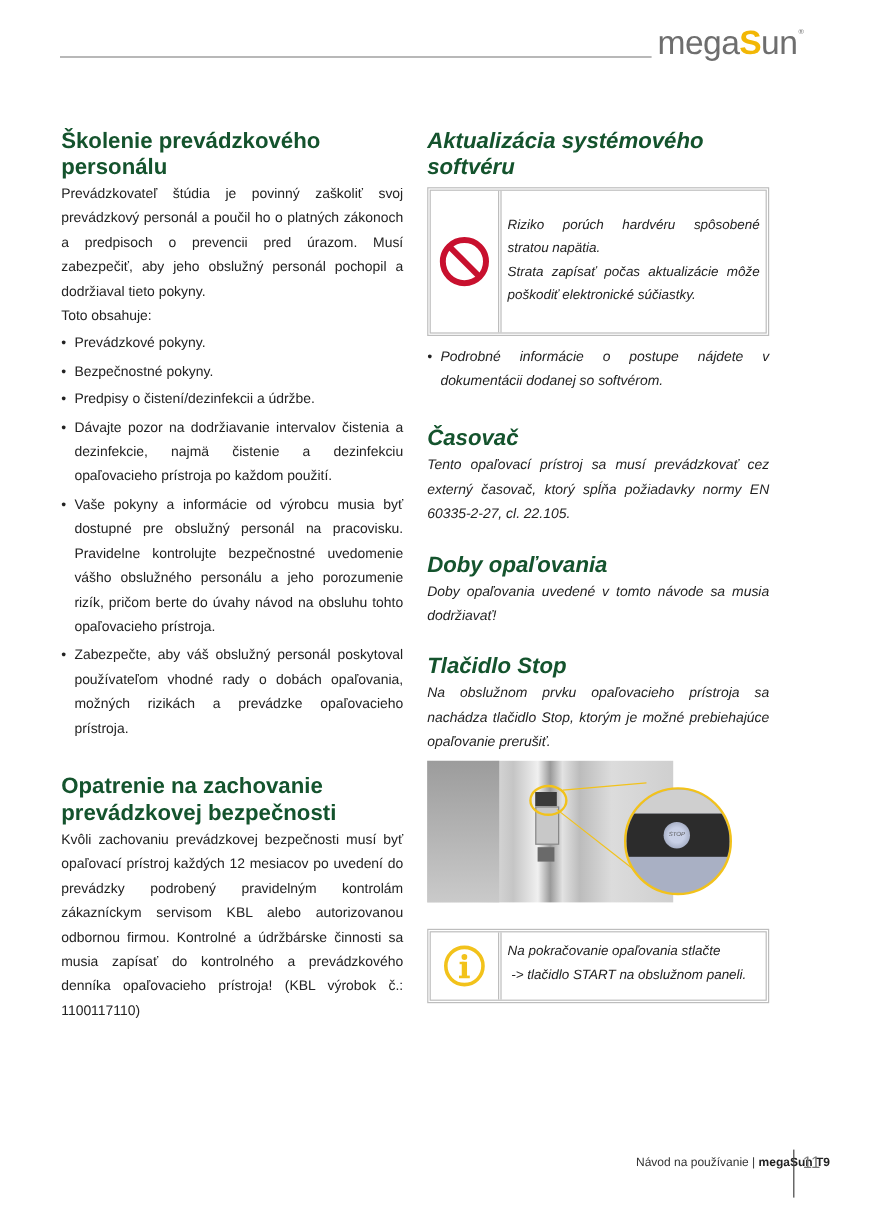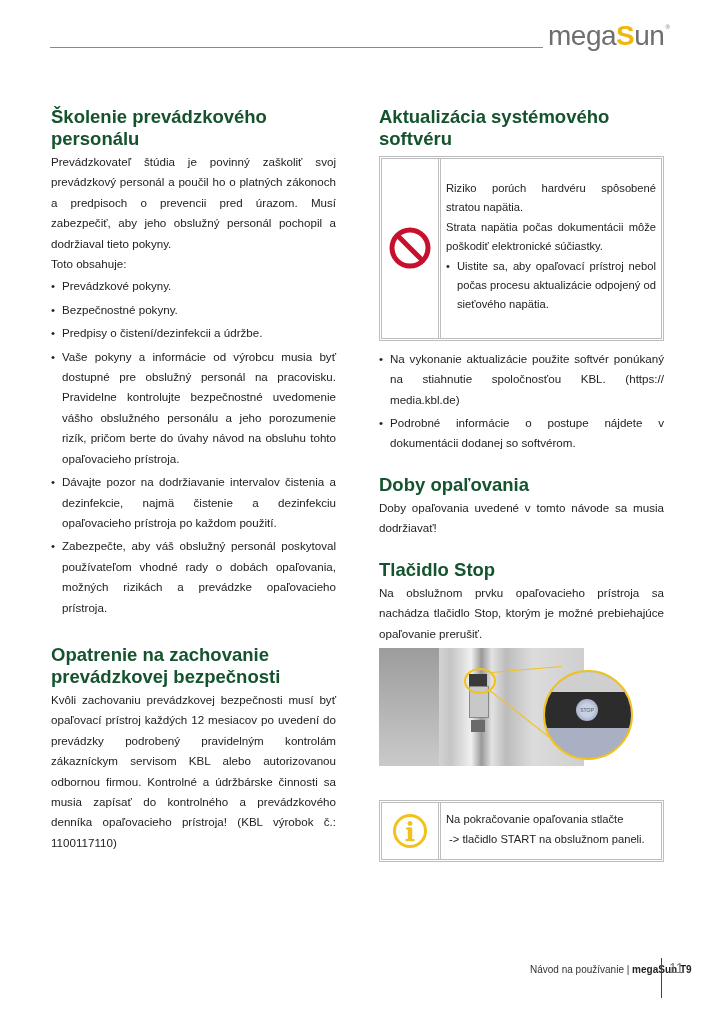--- a/index.html
+++ b/index.html
@@ -12,21 +12,21 @@
   }
   .logo {
     position: absolute; left: 548px; top: 20px; font-size: 28px; letter-spacing: -0.5px;
     color: #6e6e6e; font-family: "Liberation Sans", sans-serif; font-weight: normal;
   }
   .logo .s { color: #f2b705; font-weight: bold; }
   .logo .reg { font-size: 6px; vertical-align: top; position: relative; top: 4px; left: 1px; }
 
   .col { position: absolute; top: 106px; width: 285px; }
   .col-left { left: 51px; }
-  .col-right { left: 379px; }
+  .col-right { left: 356px; font-style: italic; }
 
   h2 {
     color: #14532d; font-size: 18.5px; font-weight: bold; line-height: 22px; margin: 0 0 2px 0;
     font-family: "Liberation Sans", sans-serif;
   }
   p, li {
     font-size: 11.6px; line-height: 20.4px; margin: 0; text-align: justify; color: #222;
   }
   ul { list-style: none; margin: 0; padding: 0; }
   ul li { position: relative; padding-left: 11px; margin-bottom: 3px; }
@@ -60,21 +60,21 @@
   .zoomcircle .black { position: absolute; left: 0; top: 20px; width: 100%; height: 36px; background: #2c2c2c; }
   .zoomcircle .stopbtn {
     position: absolute; left: 31px; top: 27px; width: 22px; height: 22px; border-radius: 50%;
     background: radial-gradient(circle,#c8d0e6 40%,#8a93aa 100%); font-size: 5px; color: #555;
     display: flex; align-items: center; justify-content: center;
   }
   .conn1, .conn2 { position: absolute; height: 1px; background: #f2c21b; transform-origin: left center; }
   .conn1 { left: 113px; top: 24px; width: 70px; transform: rotate(-5deg); }
   .conn2 { left: 108px; top: 40px; width: 80px; transform: rotate(38deg); }
 
-  .info-notice { border: 3px double #bdbdbd; display: flex; margin-top: 34px; }
+  .info-notice { border: 3px double #bdbdbd; display: flex; margin-top: 22px; }
   .info-notice .icon-cell { width: 56px; border-right: 3px double #bdbdbd; display: flex; align-items: center; justify-content: center; padding: 10px 0; }
   .info-notice .text-cell { flex: 1; padding: 6px 5px; }
   .info-notice .text-cell p { font-size: 11.2px; line-height: 20px; text-align: left; }
 
   .footer-text {
     position: absolute; left: 496px; top: 964px; font-size: 10px; color: #333; margin-left: 34px;
   }
   .footer-text b { color: #222; }
   .footer-sep { position: absolute; left: 661px; top: 958px; width: 1px; height: 40px; background: #444; }
   .page-num { position: absolute; left: 669px; top: 960px; font-size: 14px; color: #777; }
@@ -89,22 +89,22 @@
 
 <div class="col col-left">
   <div class="sec">
     <h2>Školenie prevádzkového personálu</h2>
     <p>Prevádzkovateľ štúdia je povinný zaškoliť svoj prevádzkový personál a poučil ho o platných zákonoch a predpisoch o prevencii pred úrazom. Musí zabezpečiť, aby jeho obslužný personál pochopil a dodržiaval tieto pokyny.</p>
     <p style="margin-bottom:2px">Toto obsahuje:</p>
     <ul>
       <li>Prevádzkové pokyny.</li>
       <li>Bezpečnostné pokyny.</li>
       <li>Predpisy o čistení/dezinfekcii a údržbe.</li>
+      <li>Dávajte pozor na dodržiavanie intervalov čistenia a dezinfekcie, najmä čistenie a dezinfekciu opaľovacieho prístroja po každom použití.</li>
       <li>Vaše pokyny a informácie od výrobcu musia byť dostupné pre obslužný personál na pracovisku. Pravidelne kontrolujte bezpečnostné uvedomenie vášho obslužného personálu a jeho porozumenie rizík, pričom berte do úvahy návod na obsluhu tohto opaľovacieho prístroja.</li>
-      <li>Dávajte pozor na dodržiavanie intervalov čistenia a dezinfekcie, najmä čistenie a dezinfekciu opaľovacieho prístroja po každom použití.</li>
       <li>Zabezpečte, aby váš obslužný personál poskytoval používateľom vhodné rady o dobách opaľovania, možných rizikách a prevádzke opaľovacieho prístroja.</li>
     </ul>
   </div>
   <div class="sec" style="margin-top:26px">
     <h2>Opatrenie na zachovanie prevádzkovej bezpečnosti</h2>
     <p>Kvôli zachovaniu prevádzkovej bezpečnosti musí byť opaľovací prístroj každých 12 mesiacov po uvedení do prevádzky podrobený pravidelným kontrolám zákazníckym servisom KBL alebo autorizovanou odbornou firmou. Kontrolné a údržbárske činnosti sa musia zapísať do kontrolného a prevádzkového denníka opaľovacieho prístroja! (KBL výrobok č.: 1100117110)</p>
   </div>
 </div>
 
 <div class="col col-right">
@@ -112,32 +112,32 @@
     <h2>Aktualizácia systémového softvéru</h2>
     <div class="notice">
       <div class="icon-cell">
         <svg width="42" height="42" viewBox="0 0 42 42">
           <circle cx="21" cy="21" r="18" fill="#fff" stroke="#c8102e" stroke-width="5"></circle>
           <line x1="8.5" y1="8.5" x2="33.5" y2="33.5" stroke="#c8102e" stroke-width="5"></line>
         </svg>
       </div>
       <div class="text-cell">
         <p>Riziko porúch hardvéru spôsobené stratou napätia.</p>
-        <p>Strata napätia počas dokumentácii môže poškodiť elektronické súčiastky.</p>
-        <ul>
-            <li>Uistite sa, aby opaľovací prístroj nebol počas procesu aktualizácie odpojený od sieťového napätia.</li>
-          </ul>
+        <p>Strata zapísať počas aktualizácie môže poškodiť elektronické súčiastky.</p>
       </div>
     </div>
     <ul>
-      <li>Na vykonanie aktualizácie použite softvér ponúkaný na stiahnutie spoločnosťou KBL. (https:// media.kbl.de)</li>
       <li>Podrobné informácie o postupe nájdete v dokumentácii dodanej so softvérom.</li>
     </ul>
   </div>
 
+  <div class="sec" style="margin-top:26px">
+    <h2>Časovač</h2>
+    <p>Tento opaľovací prístroj sa musí prevádzkovať cez externý časovač, ktorý spĺňa požiadavky normy EN 60335-2-27, cl. 22.105.</p>
+  </div>
 
   <div class="sec">
     <h2>Doby opaľovania</h2>
     <p>Doby opaľovania uvedené v tomto návode sa musia dodržiavať!</p>
   </div>
 
   <div class="sec">
     <h2>Tlačidlo Stop</h2>
     <p>Na obslužnom prvku opaľovacieho prístroja sa nachádza tlačidlo Stop, ktorým je možné prebiehajúce opaľovanie prerušiť.</p>
     <div class="photo">

